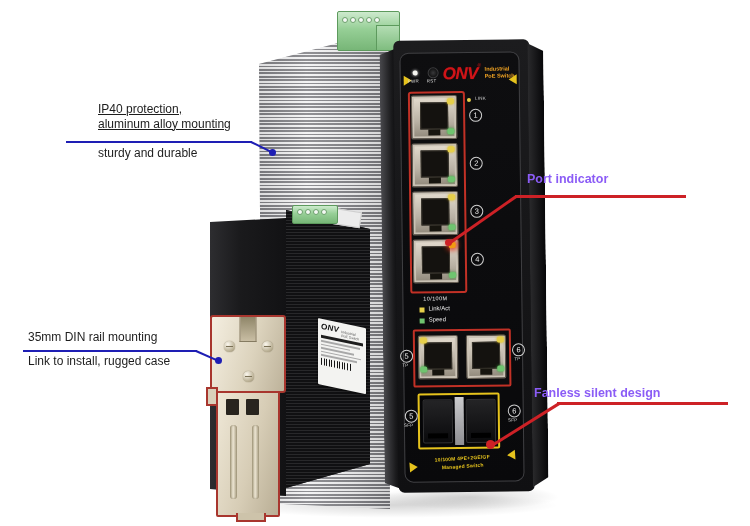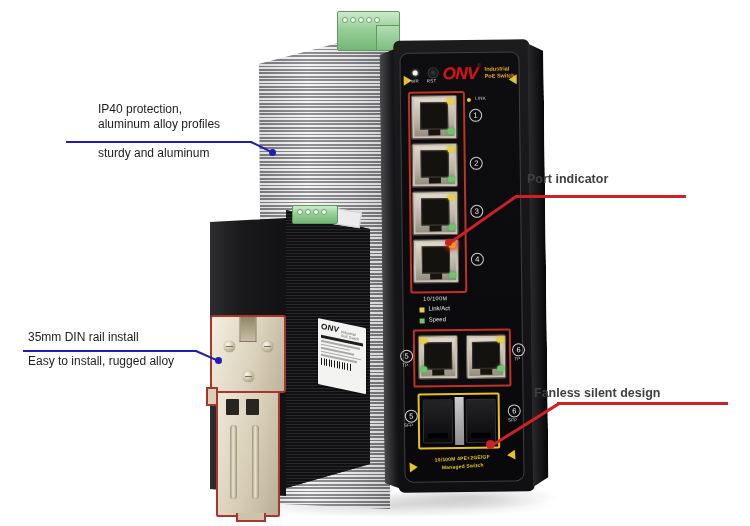--- a/index.html
+++ b/index.html
@@ -110,21 +110,21 @@
   .sfp-div{position:absolute;left:35px;top:2px;width:9px;height:48px;background:linear-gradient(180deg,#cbcbcd,#8e8e92);}
   .sfp-mod{position:absolute;width:30px;height:44px;background:linear-gradient(180deg,#242426,#0a0a0c);
        border:1px solid #323234;border-radius:2px;box-sizing:border-box;}
   .sfp-mod::after{content:"";position:absolute;left:4px;bottom:4px;width:20px;height:5px;background:#000;}
 
   .btm{position:absolute;left:0;top:396px;width:114px;transform:rotate(-3deg);}
   .btm-line{font-size:5px;font-weight:bold;color:#e6c31d;text-align:center;line-height:1.5;letter-spacing:.2px;}
 
   
   .co-text{position:absolute;font-size:12px;color:#1d1d1d;line-height:1.22;}
-  .co-text.bold{font-weight:bold;font-size:12.5px;color:#404040;}
+  .co-text.bold{font-weight:bold;font-size:12.5px;color:#8b5cf6;}
   .co-line{position:absolute;height:2px;background:#1e1eb4;}
   .co-line.red{height:3px;background:#cd2126;}
   .co-diag{position:absolute;height:2px;background:#1e1eb4;transform-origin:0 50%;}
   .co-diag.red{height:3px;background:#cd2126;}
   .co-dot{position:absolute;width:7px;height:7px;border-radius:50%;background:#1e1eb4;}
   .co-dot.red{width:9px;height:9px;background:#cd2126;}
 </style>
 </head>
 <body>
 
@@ -282,40 +282,40 @@
 
       <div class="btm">
         <div class="tri-r abs" style="left:4px;top:10px;"></div>
         <div class="tri-l abs" style="left:102px;top:4px;"></div>
         <div class="btm-line" style="margin-top:6px;">10/100M 4PE+2GE/GF</div>
         <div class="btm-line">Managed Switch</div>
       </div>
     </div>
   </div>
 
-  <div class="co-text" style="left:98px;top:102px;">
+  <div class="co-text" style="left:98px;top:102px;text-decoration:underline;">
     <div>IP40 protection,</div>
-    <div>aluminum alloy profiles</div>
+    <div>aluminum alloy mounting</div>
   </div>
   <div class="co-line" style="left:66px;top:141px;width:186px;"></div>
   <div class="co-diag" style="left:251px;top:141px;width:23px;transform:rotate(26deg);"></div>
   <div class="co-dot" style="left:269px;top:149px;"></div>
   <div class="co-text" style="left:98px;top:146px;">
-    <div>sturdy and aluminum</div>
+    <div>sturdy and durable</div>
   </div>
 
   <div class="co-text bold" style="left:527px;top:172px;">Port indicator</div>
   <div class="co-line red" style="left:515px;top:195px;width:171px;"></div>
   <div class="co-diag red" style="left:449px;top:242px;width:82px;transform:rotate(-35deg);"></div>
   <div class="co-dot red" style="left:445px;top:239px;width:7px;height:7px;"></div>
 
-  <div class="co-text" style="left:28px;top:330px;">35mm DIN rail install</div>
+  <div class="co-text" style="left:28px;top:330px;">35mm DIN rail mounting</div>
   <div class="co-line" style="left:23px;top:350px;width:174px;"></div>
   <div class="co-diag" style="left:196px;top:350px;width:25px;transform:rotate(24deg);"></div>
   <div class="co-dot" style="left:215px;top:357px;"></div>
-  <div class="co-text" style="left:28px;top:354px;">Easy to install, rugged alloy</div>
+  <div class="co-text" style="left:28px;top:354px;">Link to install, rugged case</div>
 
   <div class="co-text bold" style="left:534px;top:386px;">Fanless silent design</div>
   <div class="co-line red" style="left:557px;top:402px;width:171px;"></div>
   <div class="co-diag red" style="left:492px;top:444px;width:79px;transform:rotate(-32deg);"></div>
   <div class="co-dot red" style="left:486px;top:440px;"></div>
 
 </div>
 
 </body></html>

